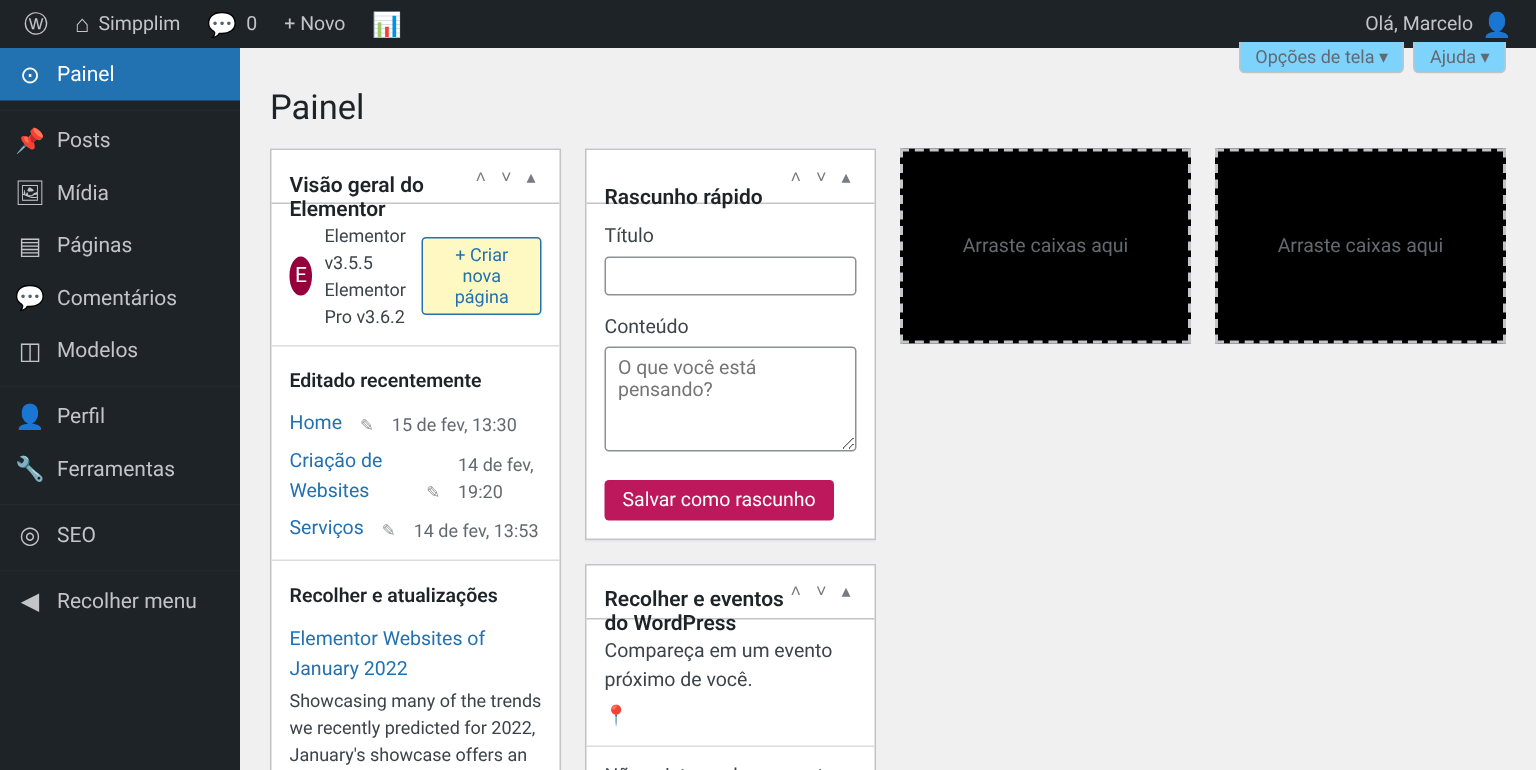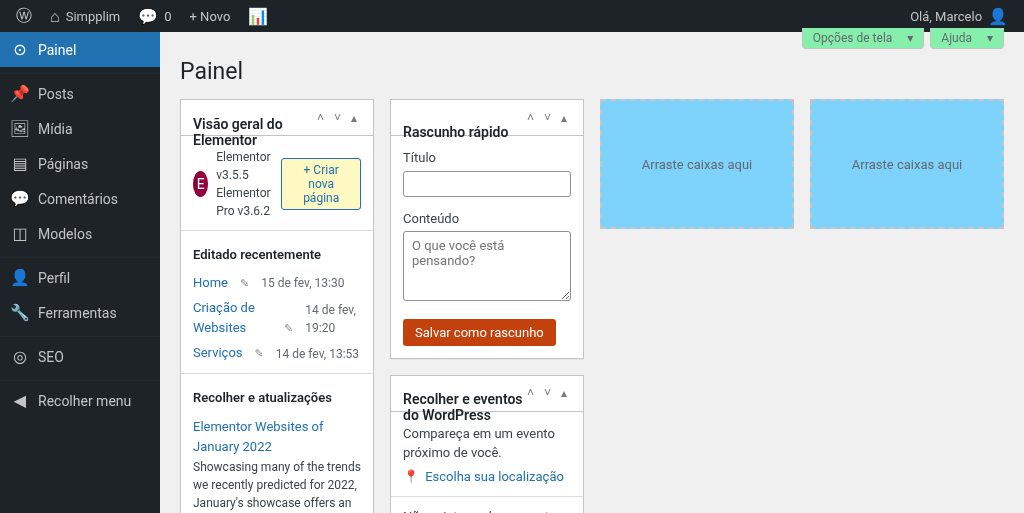--- a/index.html
+++ b/index.html
@@ -10,21 +10,21 @@
 .ab-icon { font-size: 16px; }
 .wrap { display: flex; }
 .sidebar { width: 160px; background: #1d2327; min-height: calc(100vh - 32px); }
 .menu-item { display: flex; align-items: center; gap: 8px; padding: 8px 10px; color: #c3c4c7; cursor: pointer; font-size: 14px; }
 .menu-item.current { background: #2271b1; color: #fff; }
 .menu-sep { height: 5px; border-bottom: 1px solid #3c434a33; margin: 2px 0; }
 .menu-icon { width: 20px; text-align: center; font-size: 16px; display: inline-flex; align-items: center; justify-content: center; }
 .content { flex: 1; padding: 0 20px 20px; }
 .page-title { font-size: 23px; font-weight: 400; padding: 9px 0 4px; color: #1d2327; }
 .topright { display: flex; gap: 6px; justify-content: flex-end; margin-top: -4px; }
-.tab-btn { background: #86efac; border: 1px solid #c3c4c7; border-top: none; padding: 3px 10px; font-size: 12px; color: #646970; cursor: pointer; border-radius: 0 0 4px 4px; display: flex; align-items: center; gap: 15px; }
+.tab-btn { background: #7dd3fc; border: 1px solid #c3c4c7; border-top: none; padding: 3px 10px; font-size: 12px; color: #646970; cursor: pointer; border-radius: 0 0 4px 4px; display: flex; align-items: center; gap: 3px; }
 .cols { display: flex; gap: 16px; margin-top: 10px; }
 .col { flex: 1; display: flex; flex-direction: column; gap: 16px; min-width: 0; }
 .postbox { background: #fff; border: 1px solid #c3c4c7; box-shadow: 0 1px 1px rgba(0,0,0,.04); }
 .postbox-header { display: flex; justify-content: space-between; align-items: center; padding: 0 12px; height: 36px; border-bottom: 1px solid #c3c4c7; }
 .postbox-title { font-size: 14px; font-weight: 600; color: #1d2327; margin-top: 28px; }
 .handle-actions { display: flex; gap: 2px; color: #787c82; font-size: 12px; }
 .handle-btn { cursor: pointer; padding: 0 4px; }
 .postbox-body { padding: 12px; font-size: 13px; line-height: 1.5; }
 .elem-header { display: flex; justify-content: space-between; align-items: center; }
 .elem-ver { display: flex; gap: 8px; align-items: center; font-size: 12px; color: #3c434a; }
@@ -35,25 +35,25 @@
 .recent-item a { color: #2271b1; text-decoration: none; }
 .recent-item .meta { color: #646970; font-size: 12px; }
 .edit-icon { color: #8c8f94; font-size: 11px; }
 .divider { height: 1px; background: #dcdcde; margin: 10px -12px; }
 .news-item { margin: 10px 0 14px; }
 .news-item a { color: #2271b1; text-decoration: none; font-size: 13px; }
 .news-item p { font-size: 12px; color: #3c434a; margin-top: 2px; line-height: 1.5; }
 .field-label { font-size: 13px; color: #3c434a; margin-bottom: 3px; display: block; }
 .text-input { width: 100%; padding: 4px 8px; border: 1px solid #8c8f94; border-radius: 3px; font-size: 14px; margin-bottom: 12px; }
 .textarea { width: 100%; height: 70px; padding: 6px 8px; border: 1px solid #8c8f94; border-radius: 3px; font-size: 13px; resize: vertical; margin-bottom: 12px; }
-.primary-btn { background: #c2410c; color: #fff; border: none; padding: 6px 12px; border-radius: 3px; font-size: 13px; cursor: pointer; }
+.primary-btn { background: #be185d; color: #fff; border: none; padding: 6px 12px; border-radius: 3px; font-size: 13px; cursor: pointer; }
 .location-row { display: flex; align-items: center; gap: 6px; font-size: 13px; color: #3c434a; }
 .location-row a { color: #2271b1; text-decoration: none; }
 .sub-text { font-size: 13px; color: #3c434a; margin: 8px 0; }
-.dropzone { border: 2px dashed #c3c4c7; background: #7dd3fc; height: 130px; display: flex; align-items: center; justify-content: center; color: #646970; font-size: 13px; }
+.dropzone { border: 2px dashed #c3c4c7; background: #000000; height: 130px; display: flex; align-items: center; justify-content: center; color: #646970; font-size: 13px; }
 </style>
 </head>
 <body>
 
 <div class="adminbar">
   <div class="adminbar-left">
     <div class="adminbar-item">
         <span class="ab-icon">ⓦ</span>
       </div>
     <div class="adminbar-item">
@@ -210,21 +210,20 @@
             <span class="handle-actions">
               <span class="handle-btn">˄</span>
               <span class="handle-btn">˅</span>
               <span class="handle-btn">▴</span>
             </span>
           </div>
           <div class="postbox-body">
             <div>Compareça em um evento próximo de você.</div>
             <div class="location-row" style="margin-top:4px;">
               <span>📍</span>
-              <a>Escolha sua localização</a>
             </div>
             <div class="divider"></div>
             <div class="sub-text"><span>Não existe nenhum evento agendado próximo a no momento. Você gostaria de </span>?</div>
 
           </div>
         </div>
       </div>
 
       <div class="col">
         <div class="dropzone">Arraste caixas aqui</div>

